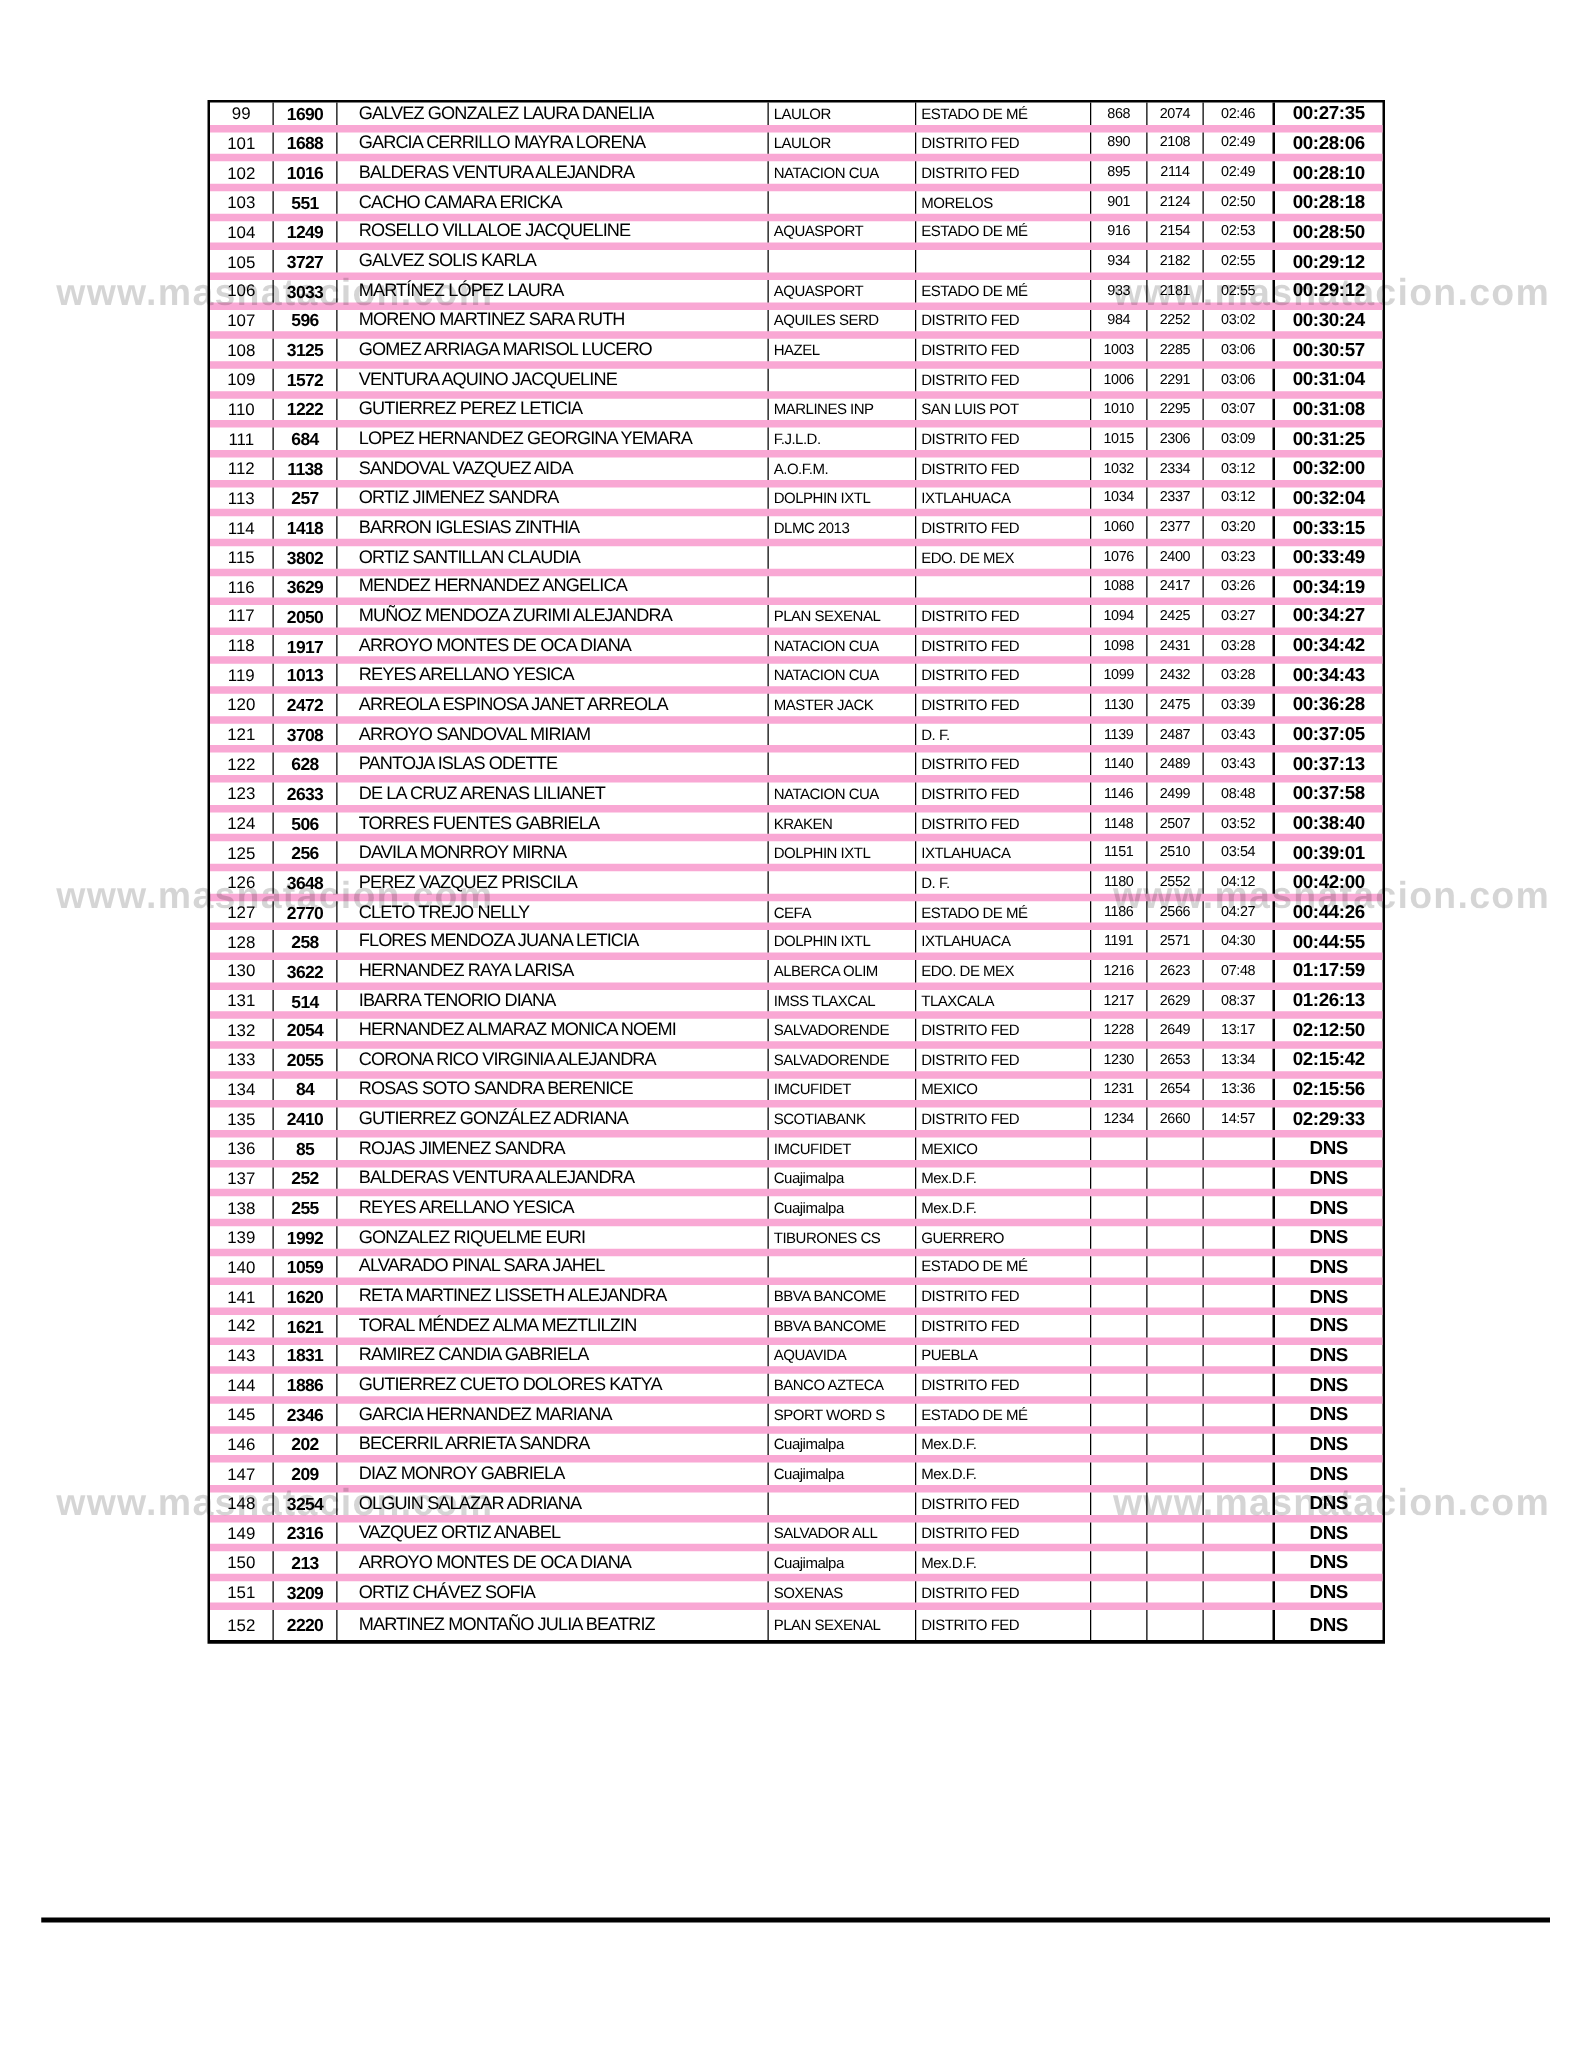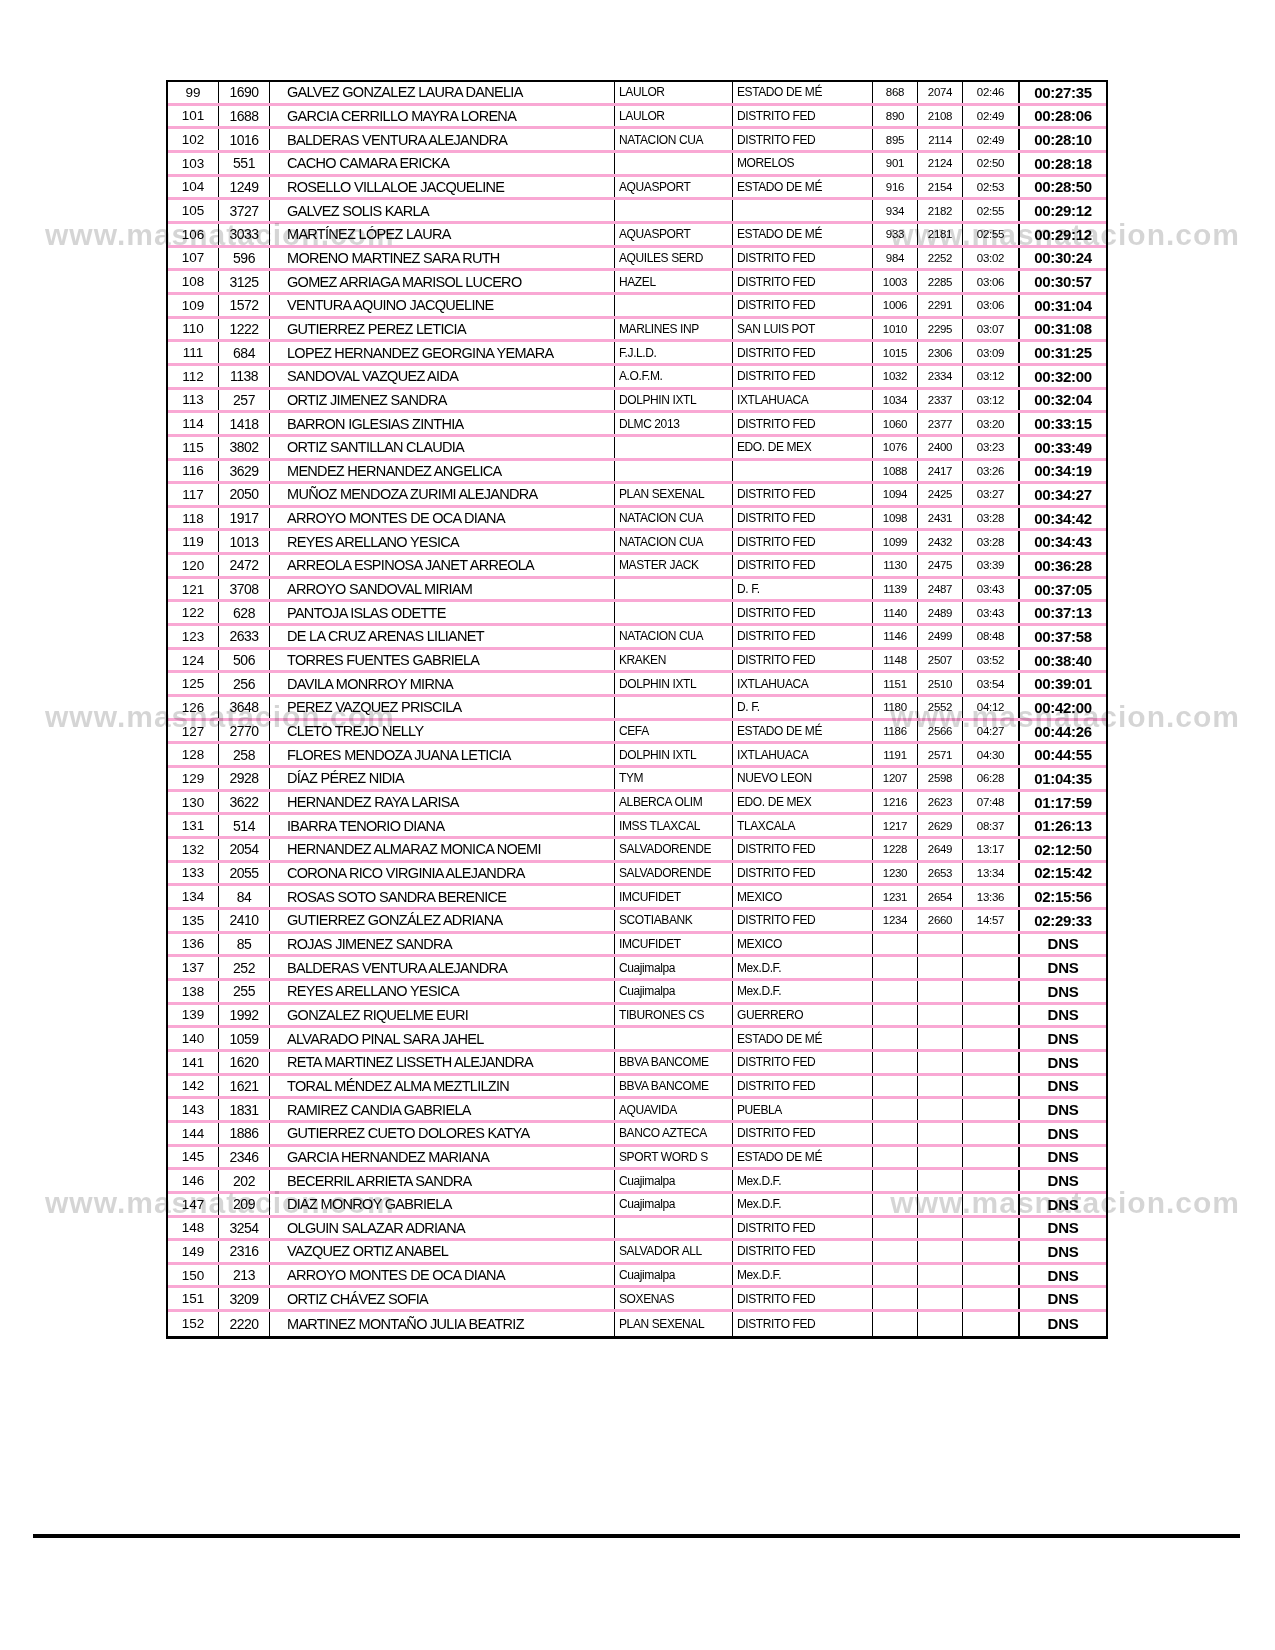--- a/index.html
+++ b/index.html
@@ -7,30 +7,30 @@
     position:relative;width:1275px;height:1650px;background:#ffffff;
     font-family:"Liberation Sans",sans-serif;color:#000;overflow:hidden;
   }
   .results-table{
     position:absolute;left:166px;top:80px;width:938px;
     border:2px solid #000;border-bottom-width:3px;background:#fff;z-index:1;
   }
   .row{
     display:grid;
     grid-template-columns:51px 51px 345px 118px 140px 45px 45px 57px 1fr;
-    height:23.66px;border-bottom:3px solid #f9a8d4;box-sizing:border-box;
+    height:23.66px;border-bottom:6px solid #f9a8d4;box-sizing:border-box;
   }
   .row:last-child{border-bottom:none;}
   .cell{
     border-right:1px solid #000;display:flex;align-items:center;
     overflow:hidden;white-space:nowrap;box-sizing:border-box;background:transparent;
   }
   .cell:last-child{border-right:none;}
   .c-rank{justify-content:center;font-size:13.5px;}
-  .c-bib{justify-content:center;font-weight:normal;font-size:14px;letter-spacing:-0.5px;}
+  .c-bib{justify-content:center;font-weight:bold;font-size:14px;letter-spacing:-0.5px;}
   .c-name{padding-left:5px;font-size:14.5px;letter-spacing:-0.7px;margin-left:12px;}
   .c-team,.c-state{padding-left:4px;font-size:12px;letter-spacing:-0.4px;}
   .c-n1,.c-n2{justify-content:center;font-size:11.5px;letter-spacing:-0.3px;}
   .c-pace{justify-content:center;font-size:11.5px;letter-spacing:-0.3px;border-right:2px solid #000;}
   .c-time{justify-content:center;font-weight:bold;font-size:15px;letter-spacing:-0.3px;}
   .watermark{
     position:absolute;left:45px;width:1195px;display:flex;justify-content:space-between;
     z-index:2;pointer-events:none;font-weight:bold;font-size:30px;
     color:#000;opacity:0.16;letter-spacing:1px;
   }
@@ -371,31 +371,20 @@
     <div class="cell c-bib">258</div>
     <div class="cell c-name">FLORES MENDOZA JUANA LETICIA</div>
     <div class="cell c-team">DOLPHIN IXTL</div>
     <div class="cell c-state">IXTLAHUACA</div>
     <div class="cell c-n1">1191</div>
     <div class="cell c-n2">2571</div>
     <div class="cell c-pace">04:30</div>
     <div class="cell c-time">00:44:55</div>
   </div>
       <div class="row">
-    <div class="cell c-rank">129</div>
-    <div class="cell c-bib">2928</div>
-    <div class="cell c-name">DÍAZ PÉREZ NIDIA</div>
-    <div class="cell c-team">TYM</div>
-    <div class="cell c-state">NUEVO LEON</div>
-    <div class="cell c-n1">1207</div>
-    <div class="cell c-n2">2598</div>
-    <div class="cell c-pace">06:28</div>
-    <div class="cell c-time">01:04:35</div>
-  </div>
-      <div class="row">
     <div class="cell c-rank">130</div>
     <div class="cell c-bib">3622</div>
     <div class="cell c-name">HERNANDEZ RAYA LARISA</div>
     <div class="cell c-team">ALBERCA OLIM</div>
     <div class="cell c-state">EDO. DE MEX</div>
     <div class="cell c-n1">1216</div>
     <div class="cell c-n2">2623</div>
     <div class="cell c-pace">07:48</div>
     <div class="cell c-time">01:17:59</div>
   </div>

